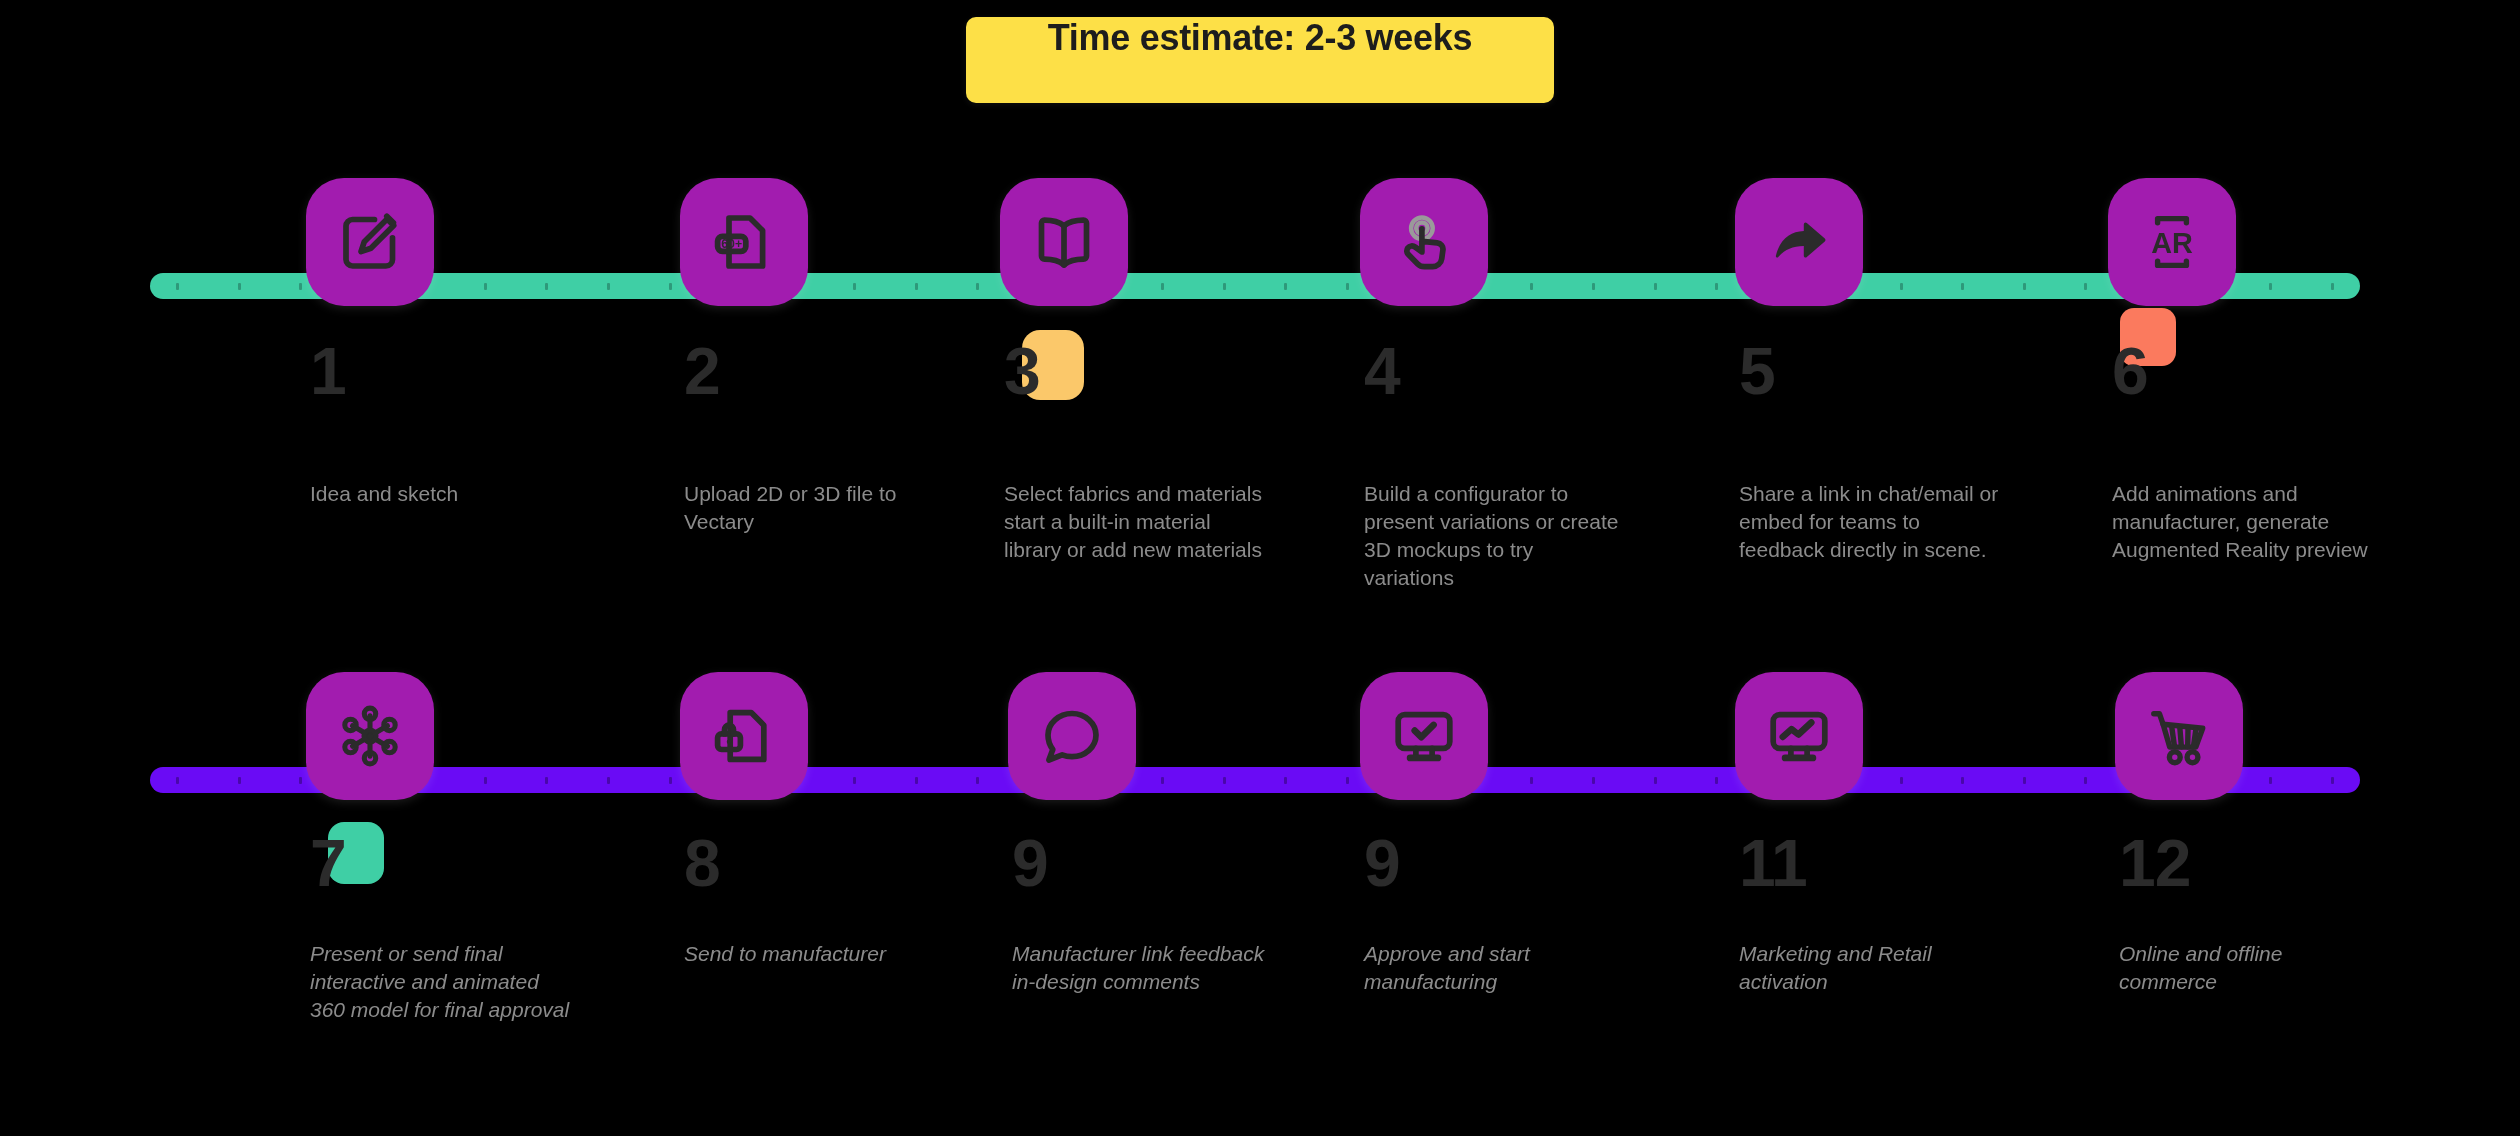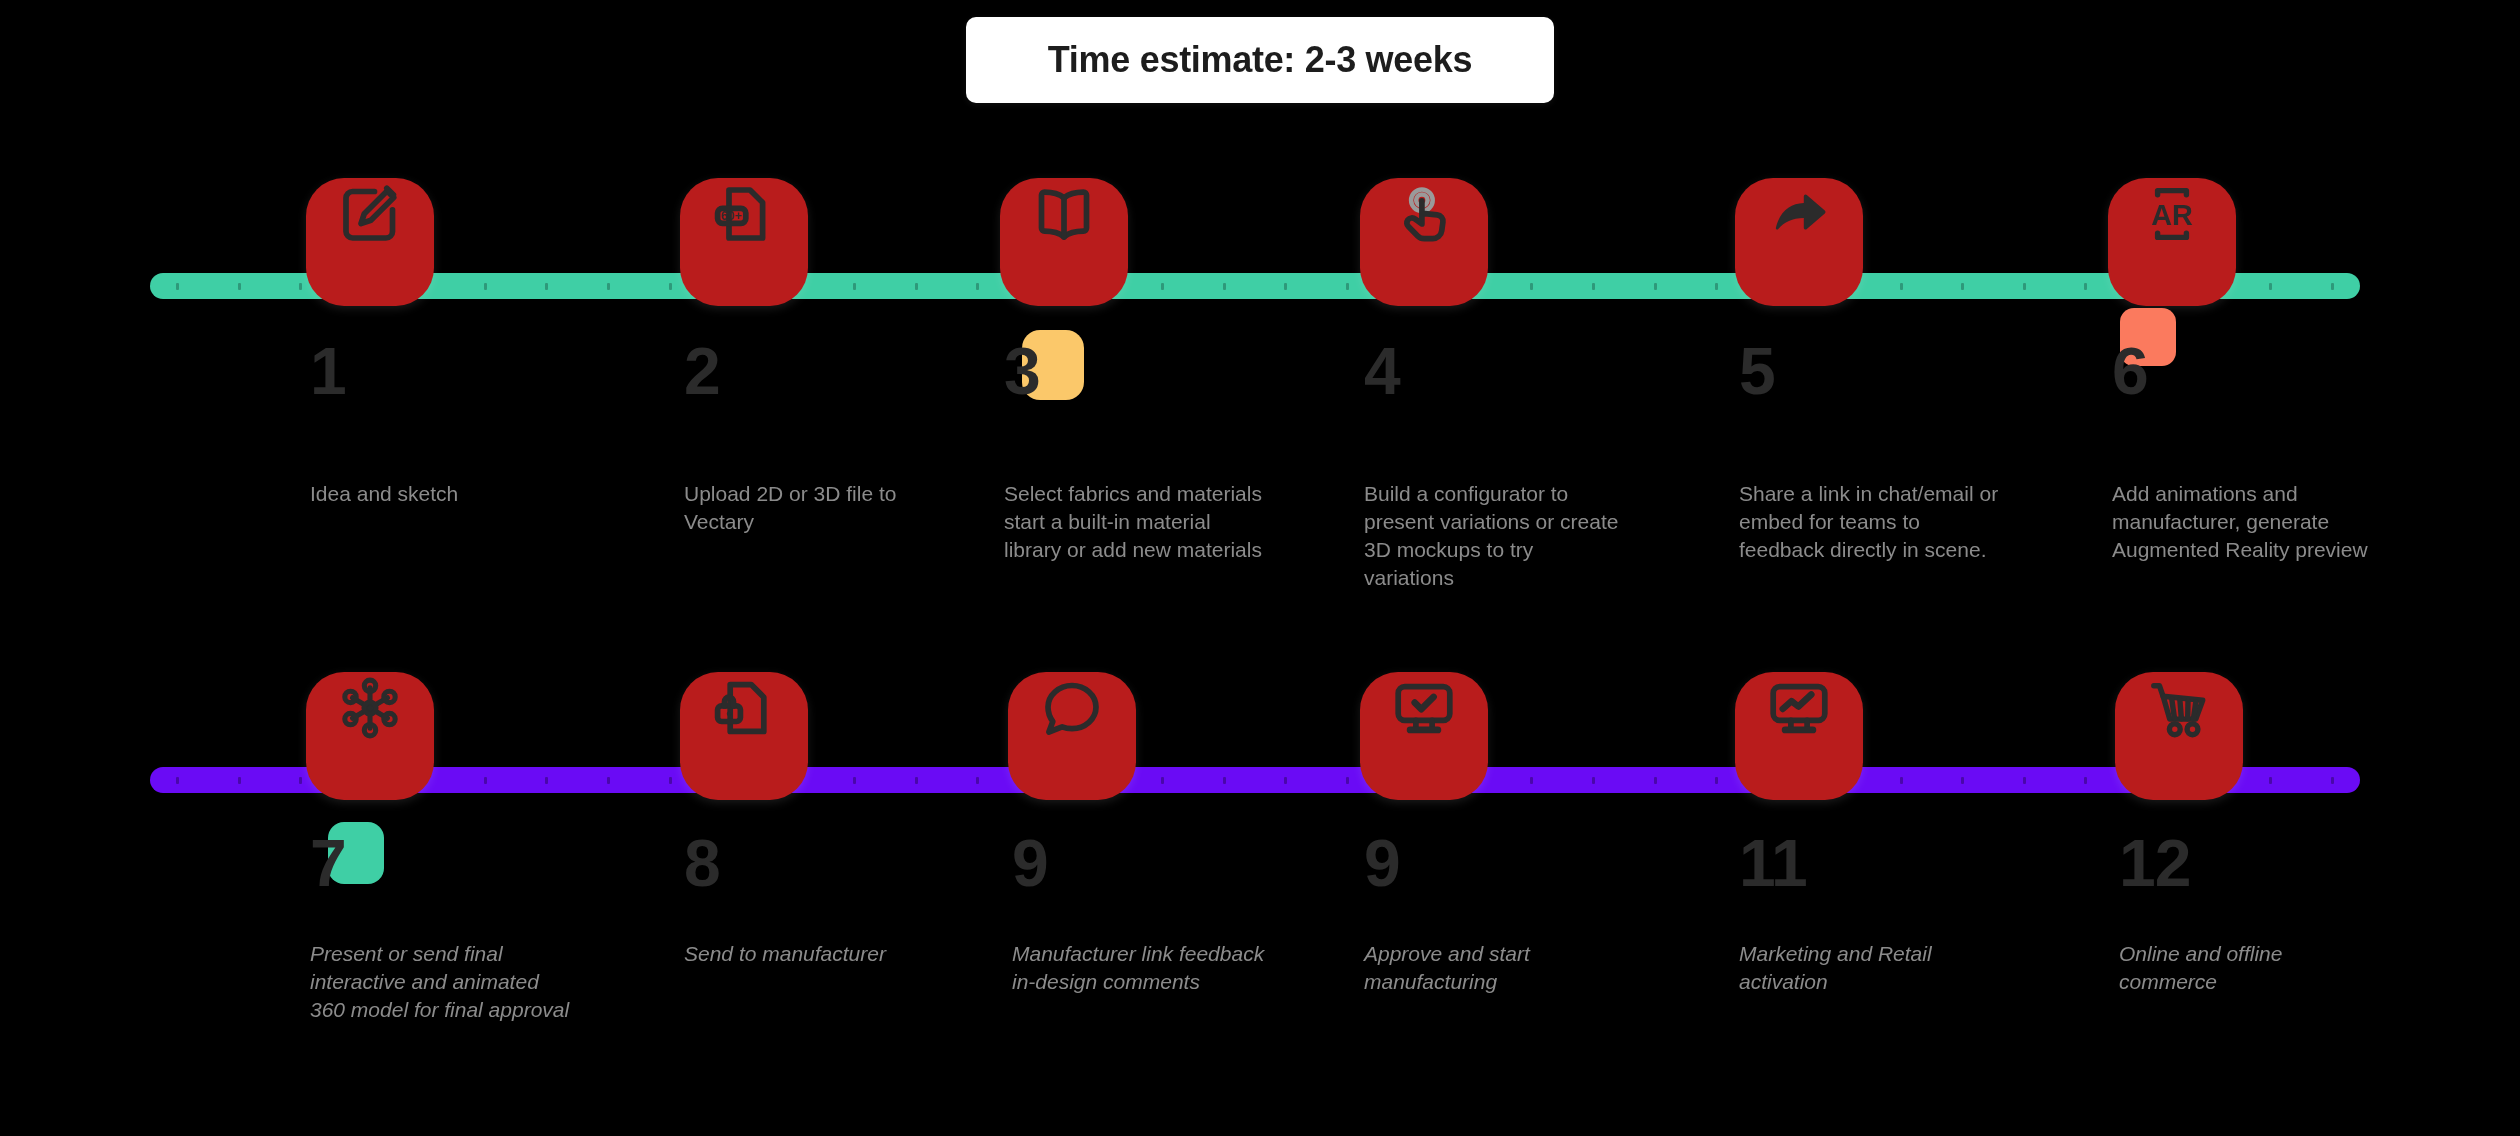--- a/index.html
+++ b/index.html
@@ -15,24 +15,23 @@
     position: relative;
   }
 
   
   #title-pill {
     position: absolute;
     left: 966px;
     top: 17px;
     width: 588px;
     height: 86px;
-    background: #ffffff;
+    background: #fde047;
     border-radius: 10px;
     display: flex;
-    align-items: center;
     justify-content: center;
     box-shadow: 0 2px 6px rgba(255,255,255,0.06);
   }
   #title-pill .txt {
     font-size: 36px;
     font-weight: bold;
     color: #1d1d1d;
     letter-spacing: -0.3px;
     white-space: nowrap;
   }
@@ -81,25 +80,25 @@
     top: 0;
     width: 300px;
   }
 
   .icon-tile {
     position: absolute;
     top: 0;
     left: 0;
     width: 128px;
     height: 128px;
-    background: #b91c1c;
+    background: #a21caf;
     border-radius: 38px;
     box-shadow: 0 3px 10px rgba(255,255,255,0.10);
     display: flex;
-    align-items: flex-start;
+    align-items: center;
     justify-content: center;
     z-index: 3;
   }
   .icon-tile svg { display: block; }
 
   .badge {
     position: absolute;
     width: 62px;
     height: 70px;
     border-radius: 18px;

